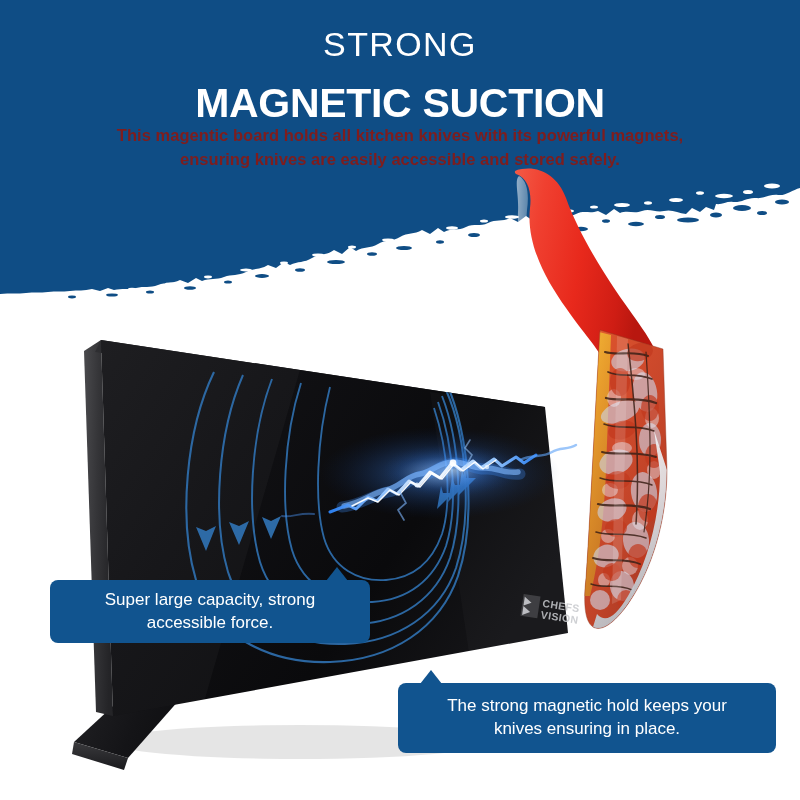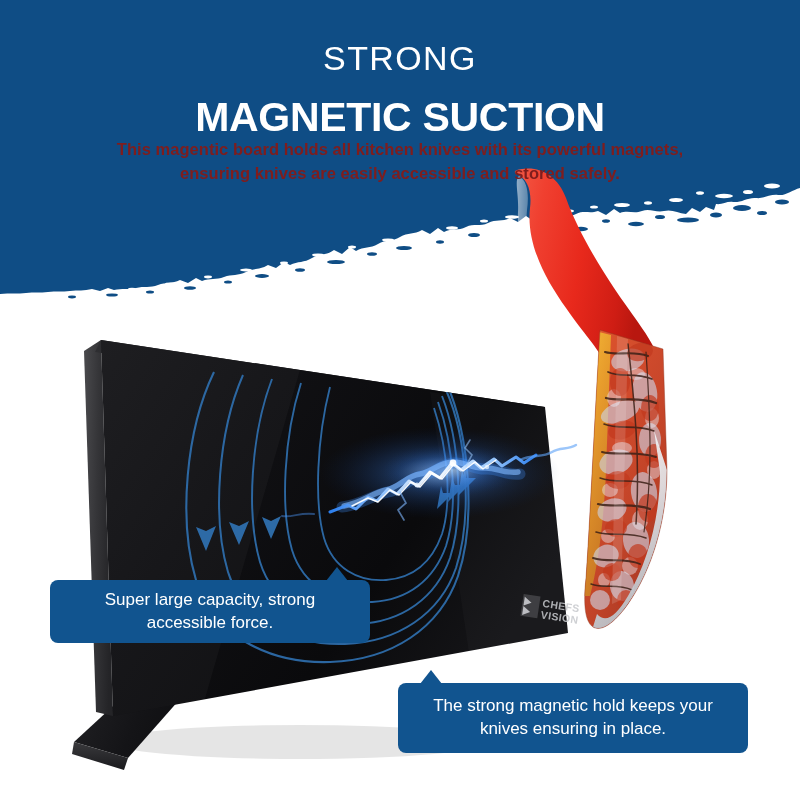--- a/index.html
+++ b/index.html
@@ -9,21 +9,21 @@
     background:#ffffff;
     overflow:hidden;
     position:relative;
   }
   #stage { position:absolute; inset:0; width:800px; height:800px; overflow:hidden; }
 
   
   .hero-bg { position:absolute; left:0; top:0; width:800px; height:300px; }
   .hero-text { position:absolute; left:0; top:0; width:800px; text-align:center; z-index:6; }
   .t-strong {
-    margin-top:41px;
+    margin-top:27px;
     font-size:34px; font-weight:300; color:#ffffff;
     letter-spacing:1.4px; line-height:1.0;
   }
   .t-main {
     margin-top:22px;
     font-size:41px; font-weight:900; color:#ffffff;
     letter-spacing:-0.3px; line-height:1.0;
   }
   .t-sub {
     font-size:16.5px; font-weight:700; color:#7f1d1d;
@@ -46,21 +46,21 @@
     padding:9px 0;
   }
   .callout .tail {
     position:absolute; width:0; height:0;
     border-left:11px solid transparent;
     border-right:11px solid transparent;
     border-bottom:14px solid #11548f;
   }
   #callout-1 { left:50px; top:580px; width:320px; height:63px; }
   #callout-1 .tail { top:-13px; right:22px; }
-  #callout-2 { left:398px; top:683px; width:350px; height:70px; }
+  #callout-2 { left:398px; top:683px; width:378px; height:70px; }
   #callout-2 .tail { top:-13px; left:22px; }
 </style>
 </head>
 <body>
 
 <div id="stage">
 
   <svg class="hero-bg" viewBox="0 0 800 300" preserveAspectRatio="none">
     <path fill="#0f4d85" d="
       M0,0 H800 V188

